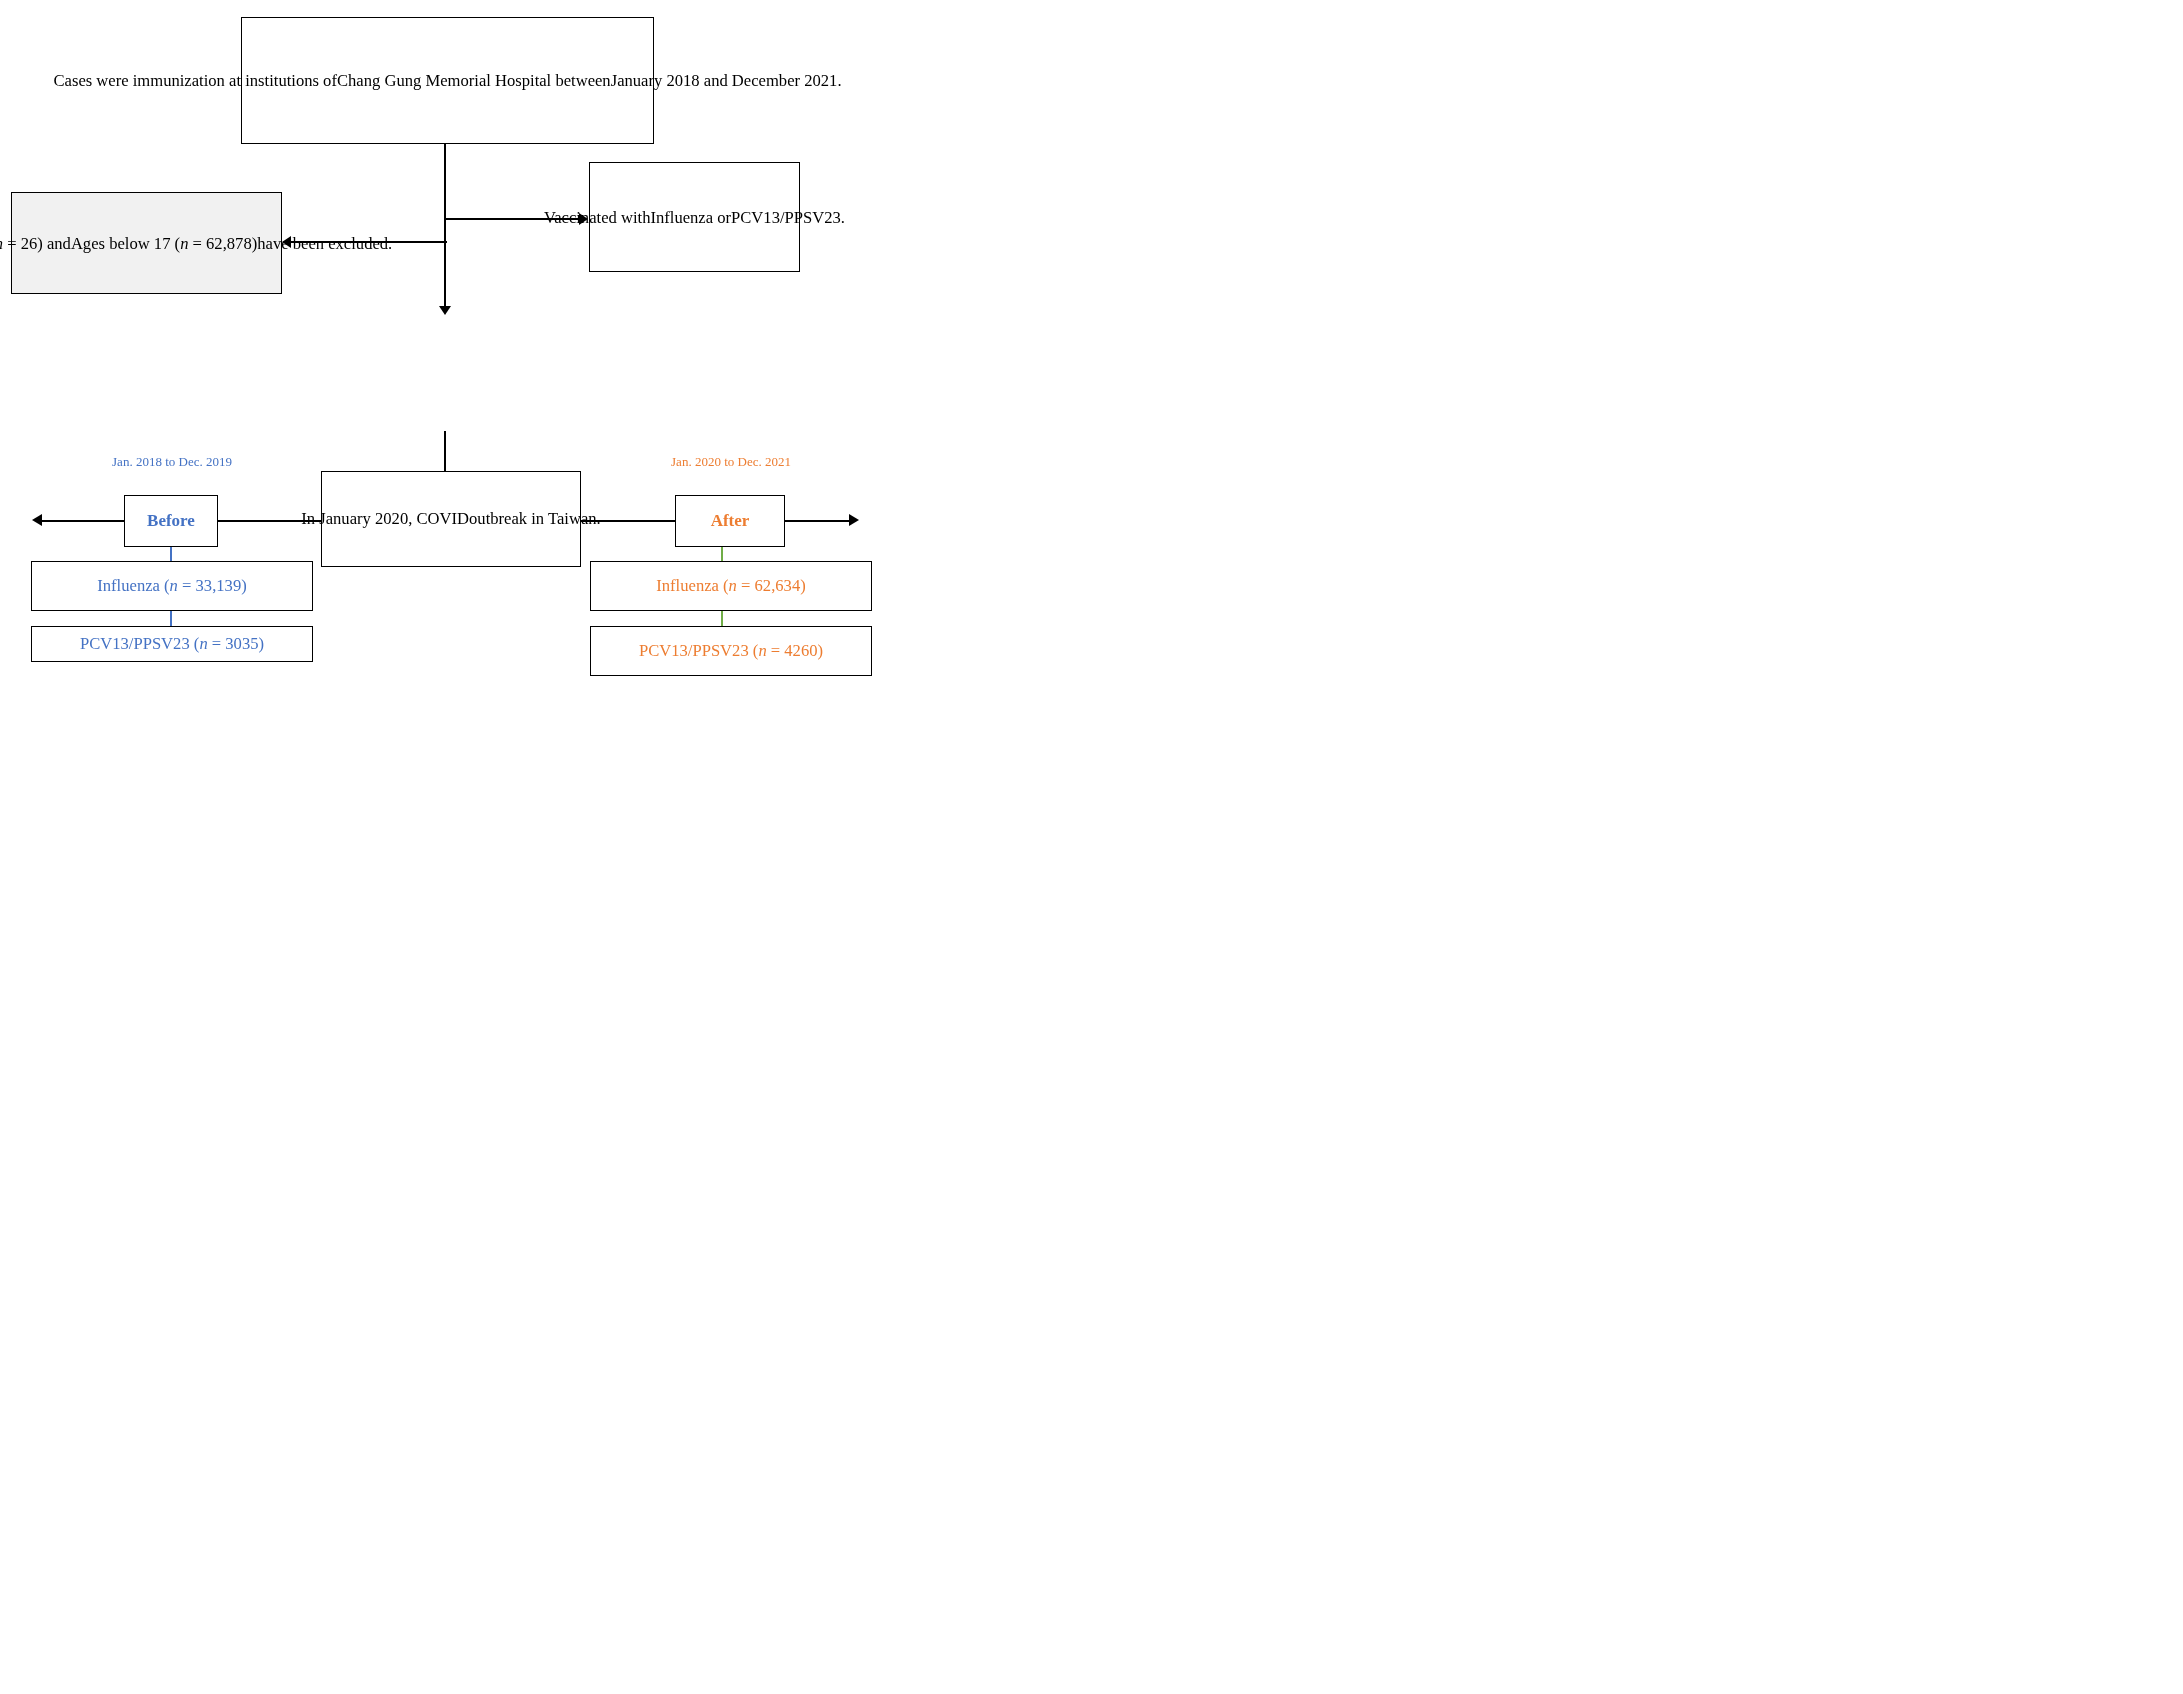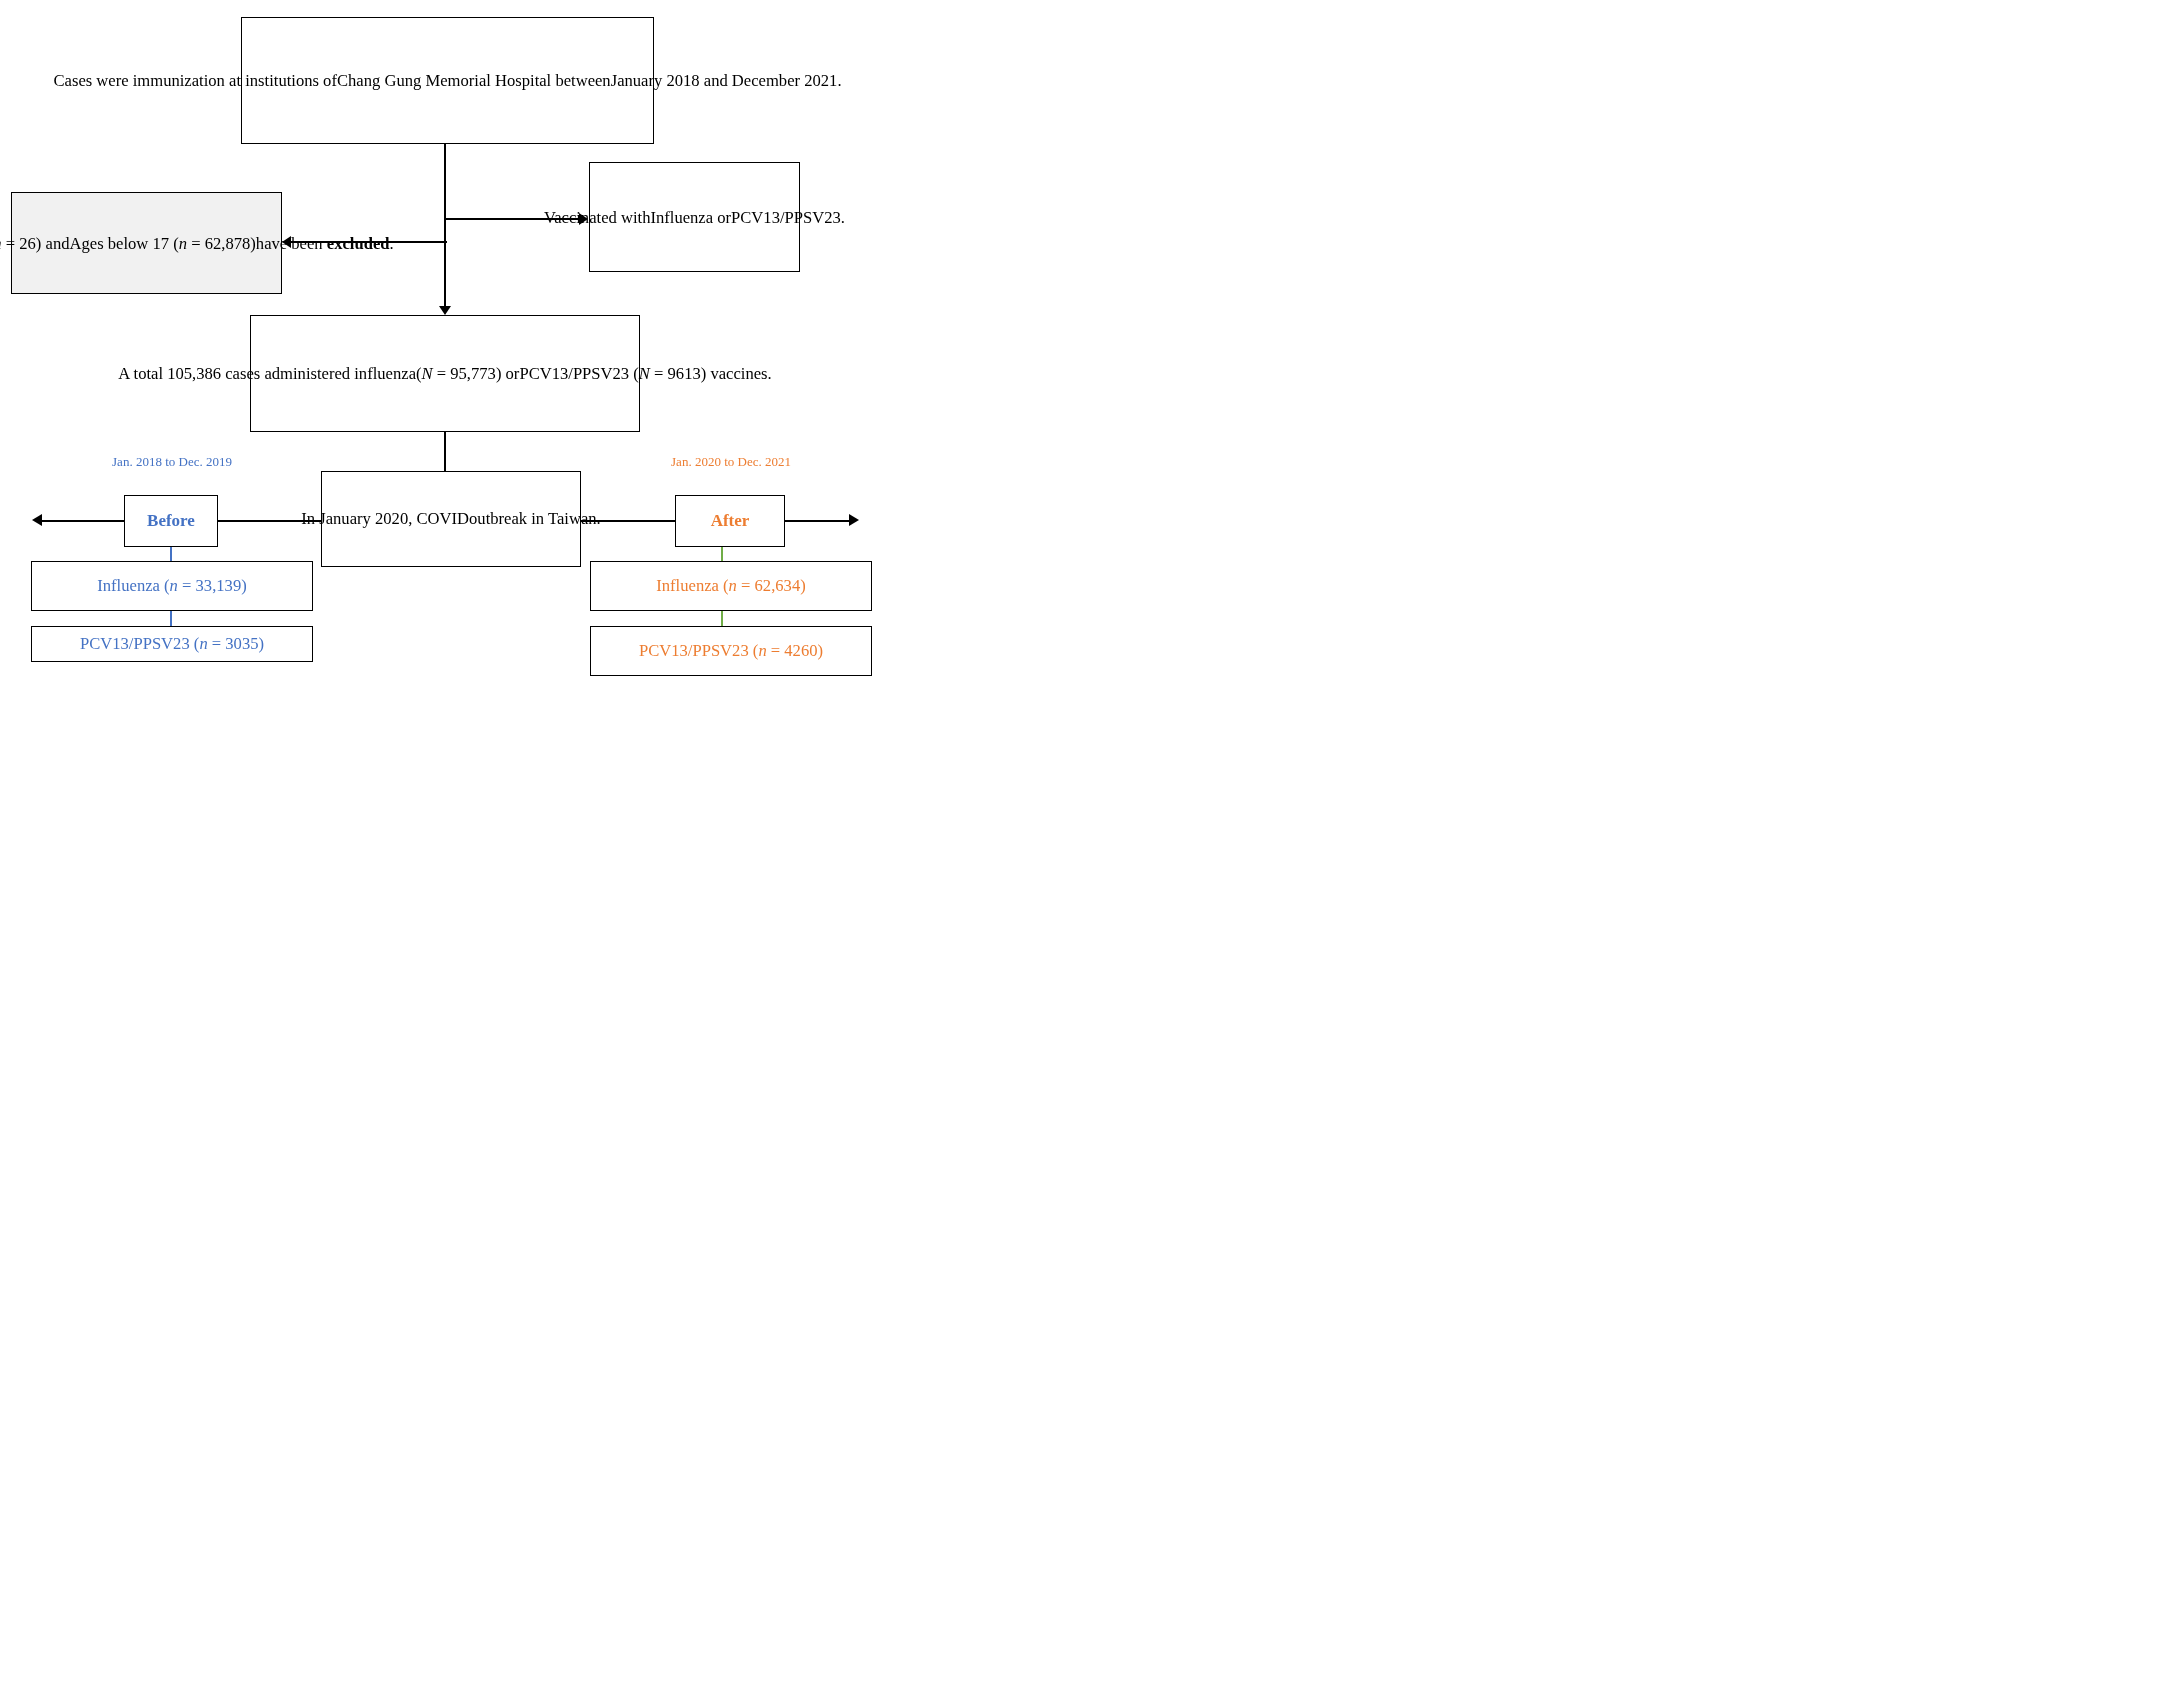--- a/index.html
+++ b/index.html
@@ -23,21 +23,21 @@
   
   .box{
     position:absolute;z-index:2;background:#fff;border:1.9px solid #000;
     box-sizing:border-box;display:flex;flex-direction:row;
     align-items:center;justify-content:center;text-align:center;
     font-size:16.6px;line-height:1.2;
   }
   .box.thin{border-width:1.1px;}
   .ln{display:block;white-space:nowrap;}
   .it{font-style:italic;}
-  .bd{font-weight:bold;}
+  .bd{font-weight:normal;}
   .blue{color:#4472C4;}
   .orange{color:#ED7D31;}
   .period{
     position:absolute;z-index:2;width:282px;text-align:center;
     font-size:13px;white-space:nowrap;
   }
   .stage-label{font-weight:bold;font-size:17px;}
 </style>
 </head>
 <body>
@@ -77,25 +77,20 @@
     <span class="ln"><span>Ages below 17 (</span><span class="it">n</span><span> = 62,878)</span></span>
     <span class="ln"><span>have been </span><span class="bd">excluded</span><span>.</span></span>
   </div>
 
   <div class="box" style="left:589px;top:162px;width:211px;height:110px;line-height:29px;">
     <span class="ln">Vaccinated with</span>
     <span class="ln">Influenza or</span>
     <span class="ln">PCV13/PPSV23.</span>
   </div>
 
-  <div class="box" style="left:250px;top:315px;width:390px;height:117px;line-height:25px;">
-    <span class="ln">A total 105,386 cases administered influenza</span>
-    <span class="ln"><span>(</span><span class="it">N</span><span> = 95,773) or</span></span>
-    <span class="ln"><span>PCV13/PPSV23 (</span><span class="it">N</span><span> = 9613) vaccines.</span></span>
-  </div>
 
   <div class="box" style="left:321px;top:471px;width:260px;height:96px;line-height:32px;">
     <span class="ln">In January 2020, COVID</span>
     <span class="ln">outbreak in Taiwan.</span>
   </div>
 
   <div class="period blue" style="left:31px;top:454px;">Jan. 2018 to Dec. 2019</div>
 
   <div class="box thin" style="left:124px;top:495px;width:94px;height:52px;">
     <span class="ln stage-label blue">Before</span>

